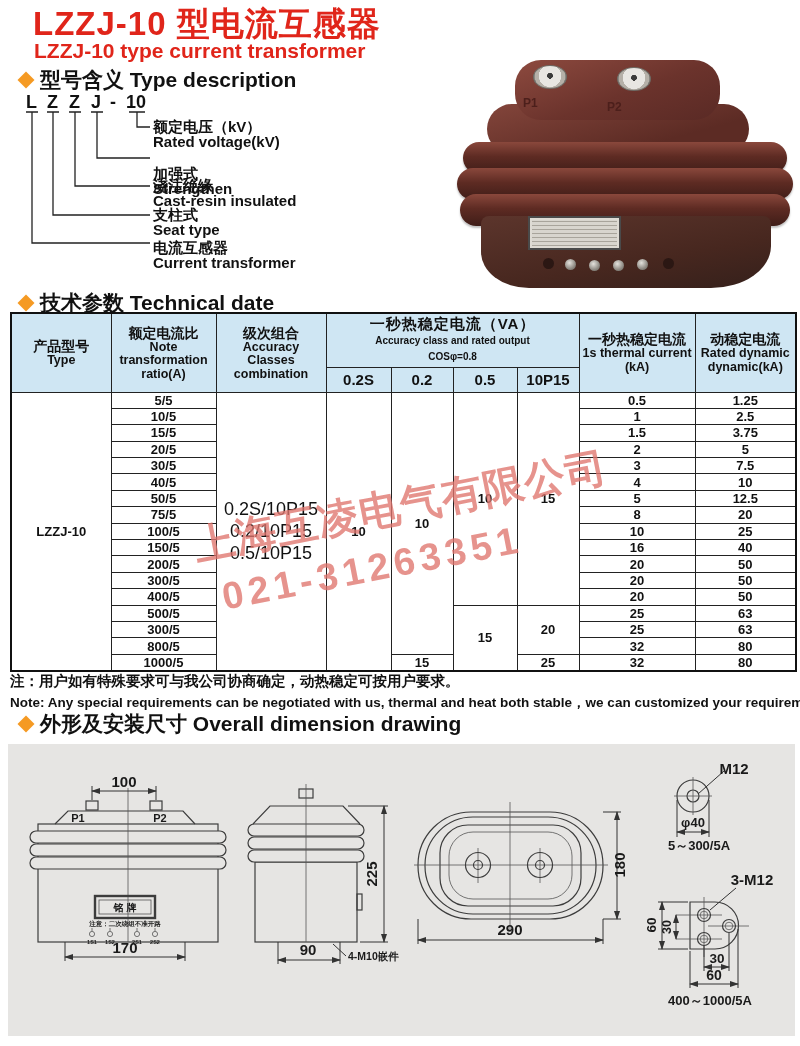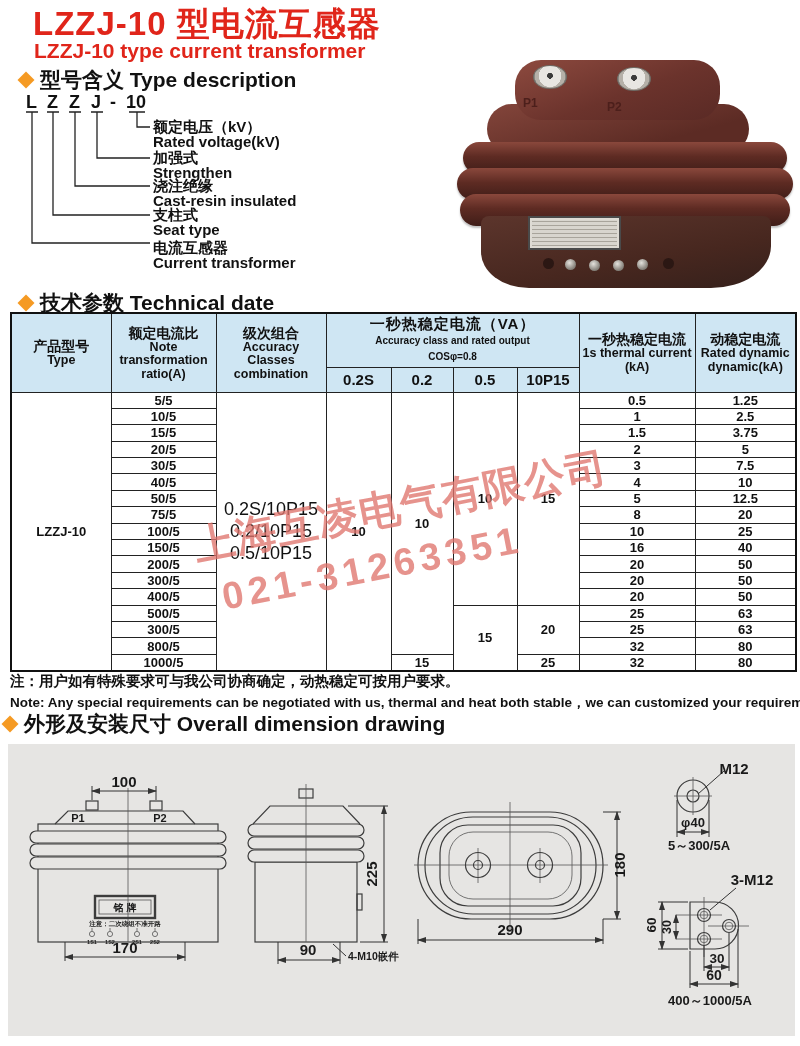--- a/index.html
+++ b/index.html
@@ -82,21 +82,21 @@
     <path d="M49,22 H61 M55,22 V96 H130"></path>
     <path d="M71,22 H83 M77,22 V68 H130"></path>
     <path d="M109,22 H125 M117,22 V37 H130"></path>
   </g>
 </svg>
 
 <div class="tlabel" style="top:119px">
   <div>额定电压（kV）</div>
   <div>Rated voltage(kV)</div>
 </div>
-<div class="tlabel" style="top:150px">
+<div class="tlabel" style="top:166px">
   <div>加强式</div>
   <div>Strengthen</div>
 </div>
 <div class="tlabel" style="top:178px">
   <div>浇注绝缘</div>
   <div>Cast-resin insulated</div>
 </div>
 <div class="tlabel" style="top:207px">
   <div>支柱式</div>
   <div>Seat type</div>
@@ -290,21 +290,21 @@
 <div class="watermark">
   <div class="wm1">上海互凌电气有限公司</div>
   <div class="wm2">021-31263351</div>
 </div>
 
 <div class="abs" style="left:10px;top:672px">
   <div class="note1">注：用户如有特殊要求可与我公司协商确定，动热稳定可按用户要求。</div>
   <div class="note2">Note: Any special requirements can be negotiated with us, thermal and heat both stable，we can customized your requirement.</div>
 </div>
 
-<div class="abs sec" style="left:4px;top:710px">
+<div class="abs sec" style="left:20px;top:710px">
   <span class="diamond"></span>
   <span>外形及安装尺寸 Overall dimension drawing</span>
 </div>
 
 <div class="abs graybox"></div>
 <svg class="abs" style="left:8px;top:744px" width="787" height="292" viewBox="0 0 787 292">
   <defs>
     <marker id="ar" markerUnits="userSpaceOnUse" markerWidth="9" markerHeight="6" refX="8" refY="3" orient="auto-start-reverse" viewBox="0 0 9 6">
         <path d="M0,0 L9,3 L0,6 Z" fill="#333"></path>
       </marker>

